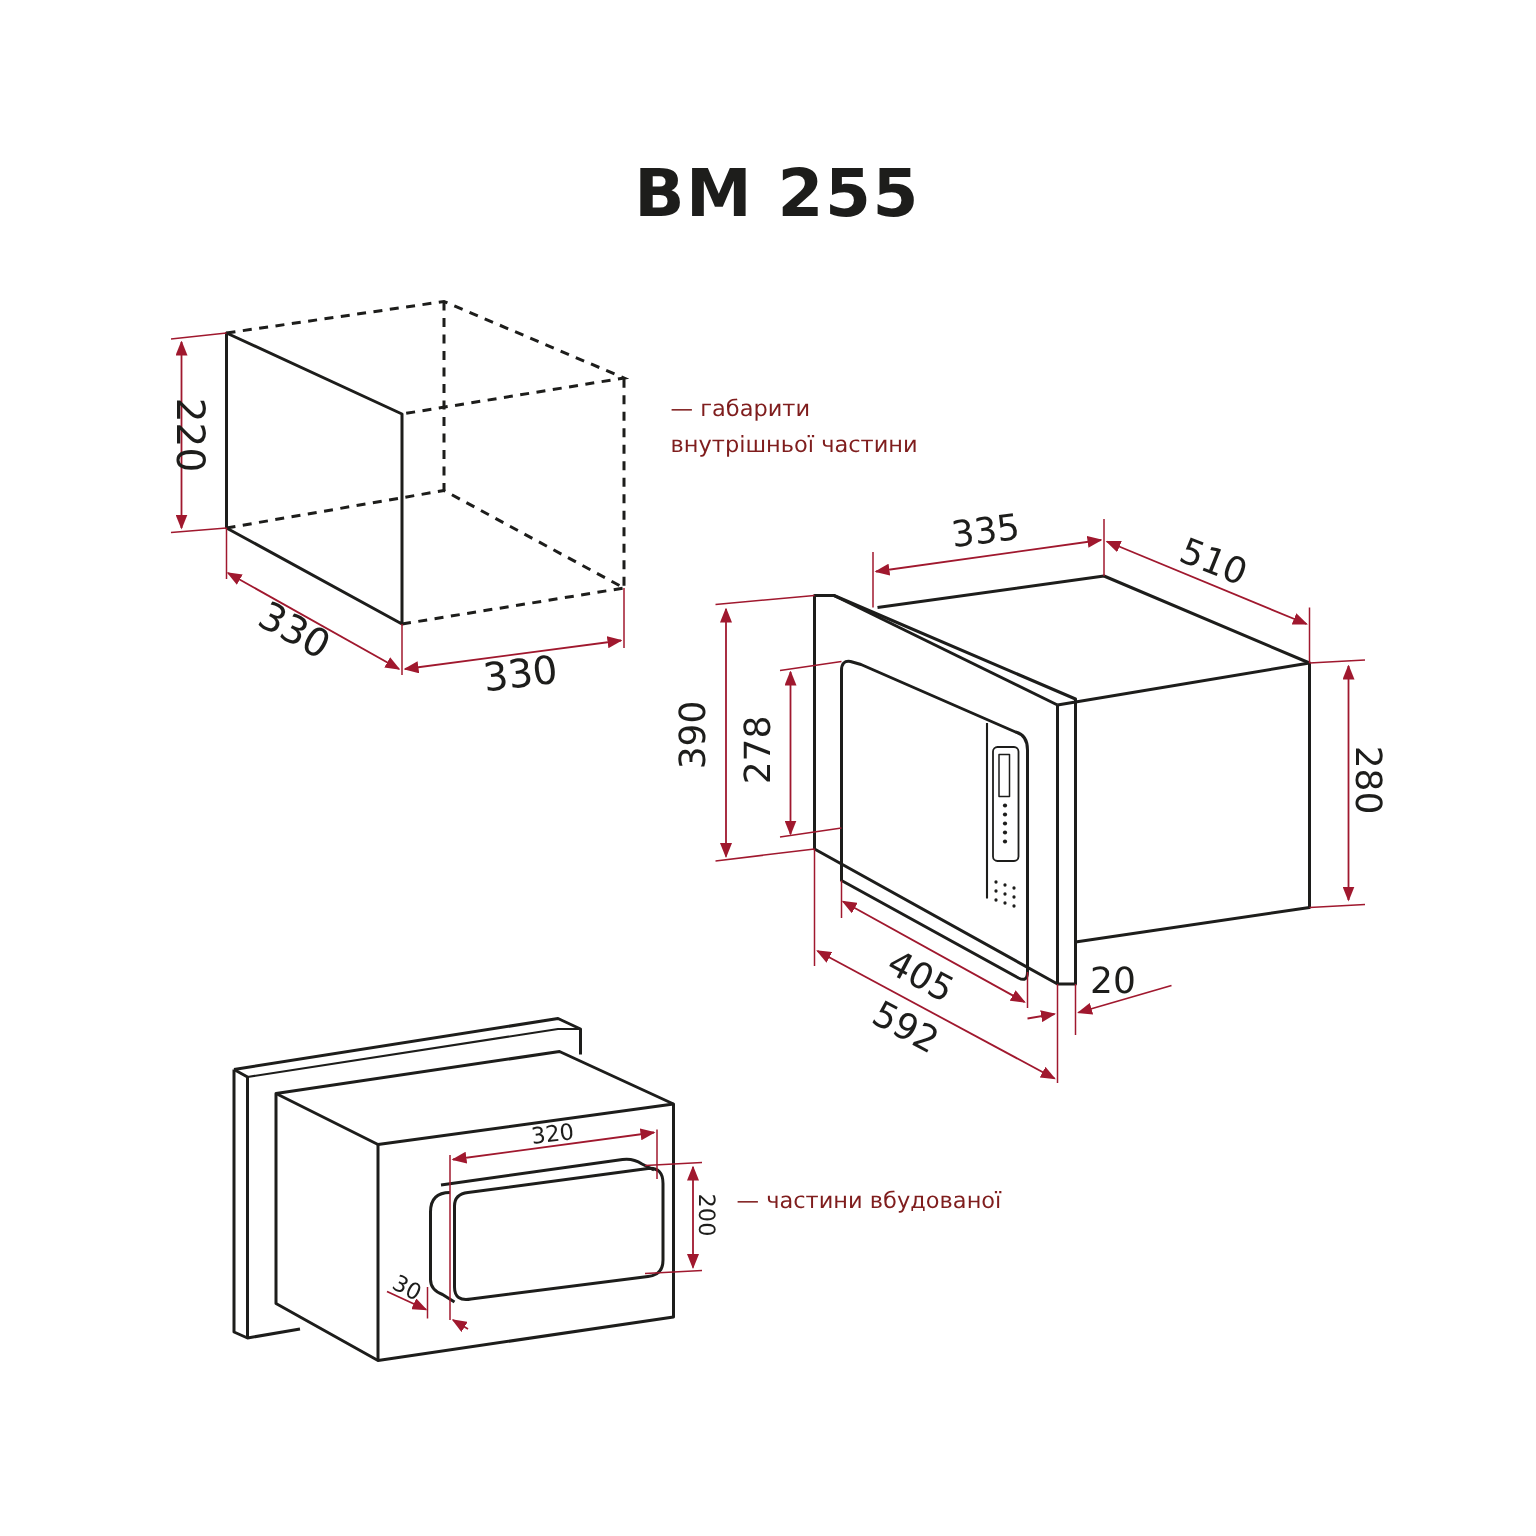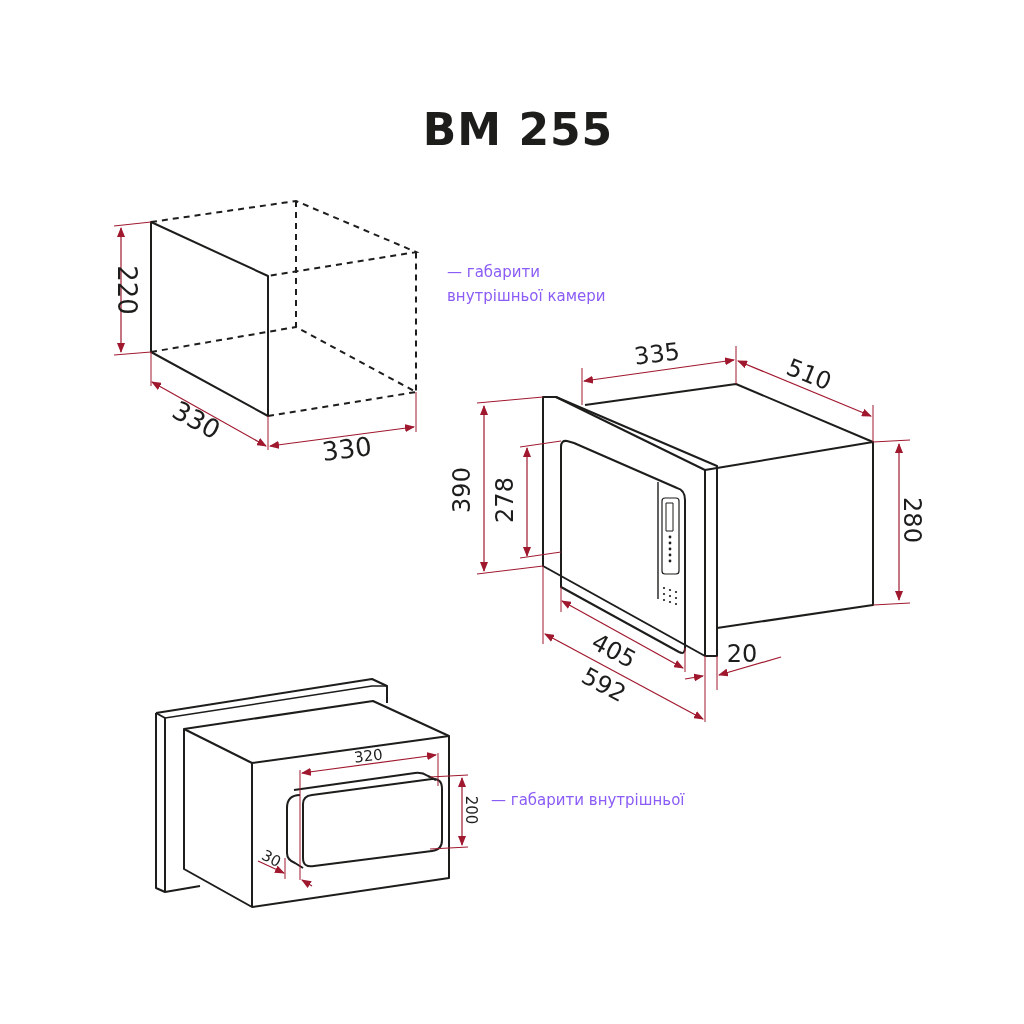--- a/index.html
+++ b/index.html
@@ -4,21 +4,21 @@
 <style>
   html,body{margin:0;padding:0;background:#ffffff;}
   body{width:1024px;height:1024px;position:relative;overflow:hidden;font-family:"DejaVu Sans",sans-serif;}
   .title{position:absolute;left:0;top:104px;width:1024px;text-align:center;margin-left:6px;font-family:"DejaVu Sans",sans-serif;font-weight:bold;font-size:44px;color:#1d1d1b;letter-spacing:1px;}
   svg{position:absolute;left:0;top:0;}
   .ln{stroke:#1d1d1b;stroke-width:2;fill:none;stroke-linejoin:round;}
   .dash{stroke:#1d1d1b;stroke-width:2;fill:none;stroke-dasharray:6 5;}
   .dim{stroke:#a0182e;stroke-width:1.2;fill:none;}
   .ext{stroke:#a0182e;stroke-width:1;fill:none;}
   .dtext{font-family:"DejaVu Sans",sans-serif;fill:#1d1d1b;}
-  .note{position:absolute;font-family:"DejaVu Sans",sans-serif;font-size:15px;line-height:24px;color:#8b5cf6;}
+  .note{position:absolute;font-family:"DejaVu Sans",sans-serif;font-size:15px;line-height:24px;color:#7f1d1d;}
 </style>
 </head>
 <body>
 
 <div class="title">BM 255</div>
 
 <svg width="1024" height="1024" viewBox="0 0 1024 1024">
   <defs>
     <marker id="arr" markerWidth="10" markerHeight="8" refX="9" refY="4" orient="auto" markerUnits="userSpaceOnUse">
       <path d="M0,0 L10,4 L0,8 z" fill="#a0182e"></path>
@@ -140,18 +140,18 @@
     <line class="dim" x1="258" y1="861" x2="284" y2="873" marker-end="url(#arr)"></line>
     <line class="dim" x1="312" y1="886" x2="302" y2="880" marker-end="url(#arr)"></line>
     <text class="dtext" font-size="15" transform="translate(369,761) rotate(-7)" text-anchor="middle">320</text>
     <text class="dtext" font-size="15" transform="translate(466,810) rotate(90)" text-anchor="middle">200</text>
     <text class="dtext" font-size="15" transform="translate(269,863) rotate(28)" text-anchor="middle">30</text>
   </g>
 </svg>
 
 <div class="note" style="left:447px;top:260px;">
   <div>— габарити</div>
-  <div>внутрішньої камери</div>
+  <div>внутрішньої частини</div>
 </div>
 
 <div class="note" style="left:491px;top:788px;">
-  <div>— габарити внутрішньої</div>
+  <div>— частини вбудованої</div>
 </div>
 
 </body></html>

